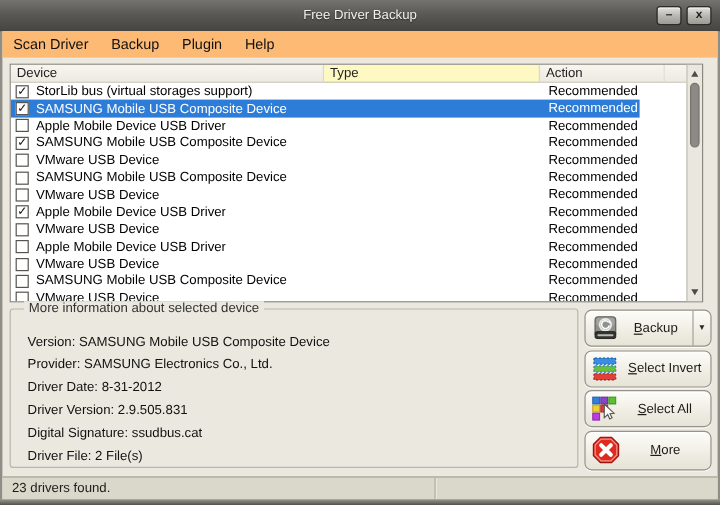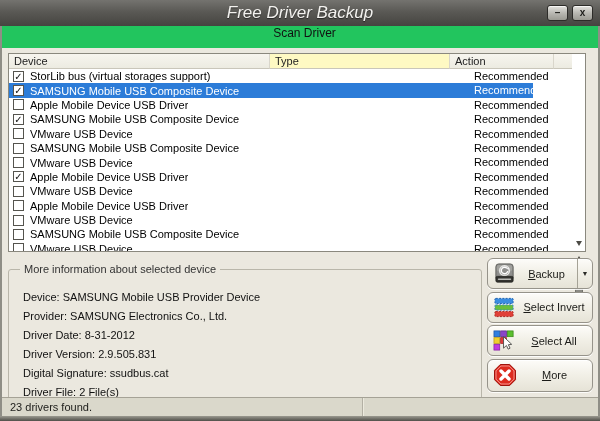--- a/index.html
+++ b/index.html
@@ -7,40 +7,40 @@
   .window{
     position:relative; width:600px; height:421px; background:#ebe8df; overflow:hidden;
     box-shadow: inset 2px 0 0 #8f8e86, inset -2px 0 0 #8f8e86;
   }
   
   .titlebar{
     position:absolute; left:0; top:0; width:600px; height:26px;
     background:linear-gradient(#74736f 0%,#5a5955 45%,#454440 100%);
     display:flex; align-items:center; justify-content:center;
   }
-  .title{ color:#f3f2ef; font-size:17px; text-shadow:0 1px 1px rgba(0,0,0,.55);font-style:italic; }
+  .title{ color:#f3f2ef; font-size:11px; text-shadow:0 1px 1px rgba(0,0,0,.55); }
   .win-controls{ position:absolute; right:7px; top:5px; display:flex; gap:4px; }
   .win-btn{
     width:21px; height:16px; border:1px solid #2d2c29; border-radius:3px;
     background:linear-gradient(#e4e3df 0%,#b9b8b2 50%,#9b9a93 100%);
     color:#1d1d1a; font-size:10px; font-weight:bold; line-height:13px; text-align:center;
     box-shadow: inset 0 1px 0 rgba(255,255,255,.7);
     cursor:default;
   }
   
   .menubar{
     position:absolute; left:2px; top:26px; width:596px; height:22px;
     display:flex; align-items:center; padding-left:9px; gap:19px;
-    background:#22c55e; font-size:12px; color:#111;flex-direction:column;
+    background:#fdba74; font-size:12px; color:#111;
   }
   .menu-item{ cursor:default; }
   
   .list{
     position:absolute; left:8px; top:53px; width:578px; height:199px;
-    background:#fff; border:1px solid #8a887e; display:flex;align-items:flex-end;
+    background:#fff; border:1px solid #8a887e; display:flex;
   }
   .list-content{ flex:1 1 auto; overflow:hidden; position:relative; }
   .list-header{ display:flex; height:15px; font-size:11px; color:#222; }
   .hcell{
     background:linear-gradient(#f7f5ef,#ecebe1);
     border-right:1px solid #d9d6cb; border-bottom:1px solid #c9c6ba;
     padding:1px 0 0 5px; white-space:nowrap; overflow:hidden;
   }
   .hcell.type{ background:#fef9c3; }
   .hcell.device{ width:261px; }
@@ -52,41 +52,41 @@
     position:relative; height:14.4px; display:flex; align-items:center;
     font-size:11px; color:#000; width:524px; white-space:nowrap;
   }
   .row.selected{ background:#2c7cd8; color:#fff; }
   .cb{
     width:11px; height:11px; margin:0 6px 0 4px; flex:0 0 auto;
     background:#fff; border:1px solid #55544e;
     font-size:10px; line-height:9px; text-align:center; color:#111;
   }
   .dev{ overflow:hidden; }
-  .act{ position:absolute; left:448px; top:1px;margin-left:17px; }
+  .act{ position:absolute; left:448px; top:1px; }
   
   .scrollbar{
     flex:0 0 13px; background:#eae8de; border-left:1px solid #c2bfb3;
     position:relative;
   }
   .sb-up,.sb-down{ position:absolute; left:0; width:12px; height:12px; }
   .sb-up{ top:2px; } .sb-down{ bottom:2px; }
   .sb-up::after,.sb-down::after{
     content:""; position:absolute; left:3px; border-left:3.5px solid transparent; border-right:3.5px solid transparent;
   }
   .sb-up::after{ top:3px; border-bottom:5px solid #4c4b45; }
   .sb-down::after{ top:4px; border-top:5px solid #4c4b45; }
   .sb-thumb{
     position:absolute; left:2px; top:15px; width:8px; height:54px;
     background:#8b8a84; border-radius:4px; border:1px solid #74736c;
   }
   
   .groupbox{
     position:absolute; left:8px; top:257px; width:474px; height:133px;
-    border:1px solid #b9b6aa; border-radius:3px;margin-top:12px;
+    border:1px solid #b9b6aa; border-radius:3px;
   }
   .group-legend{
     position:absolute; left:11px; top:-7px; background:#ebe8df; padding:0 4px;
     font-size:11px; color:#333;
   }
   .info-lines{ padding:20px 0 0 14px; font-size:11px; color:#111; }
   .info-line{ height:19px; line-height:14px; white-space:nowrap; }
   
   .btn-col{ position:absolute; left:487px; top:258px; width:106px; }
   .push-btn{
@@ -217,21 +217,21 @@
     <div class="scrollbar">
       <div class="sb-up"></div>
       <div class="sb-thumb"></div>
       <div class="sb-down"></div>
     </div>
   </div>
 
   <div class="groupbox">
     <span class="group-legend">More information about selected device</span>
     <div class="info-lines">
-      <div class="info-line">Device:  SAMSUNG Mobile USB Provider Device</div>
+      <div class="info-line">Version:  SAMSUNG Mobile USB Composite Device</div>
       <div class="info-line">Provider: SAMSUNG Electronics Co., Ltd.</div>
       <div class="info-line">Driver Date: 8-31-2012</div>
       <div class="info-line">Driver Version: 2.9.505.831</div>
       <div class="info-line">Digital Signature: ssudbus.cat</div>
       <div class="info-line">Driver File: 2 File(s)</div>
     </div>
   </div>
 
   <div class="btn-col">
 

